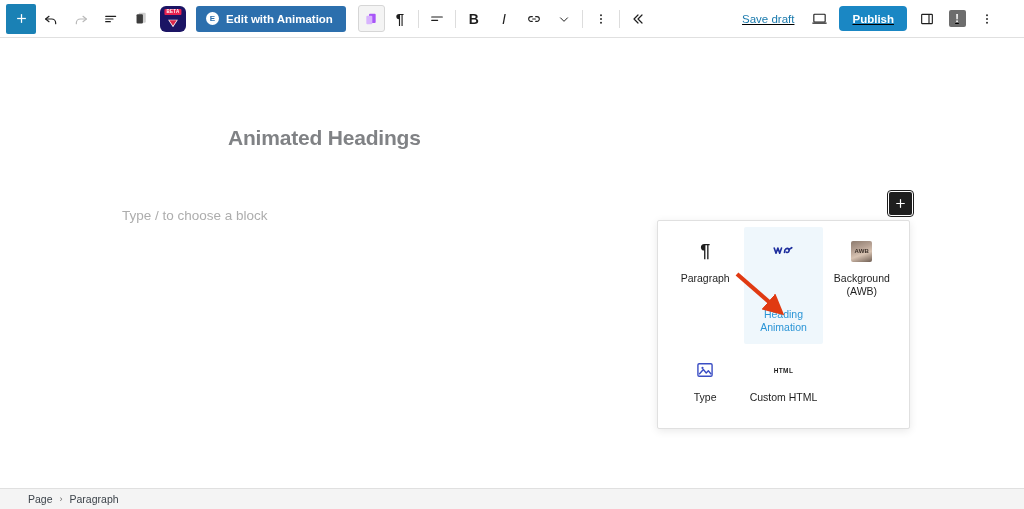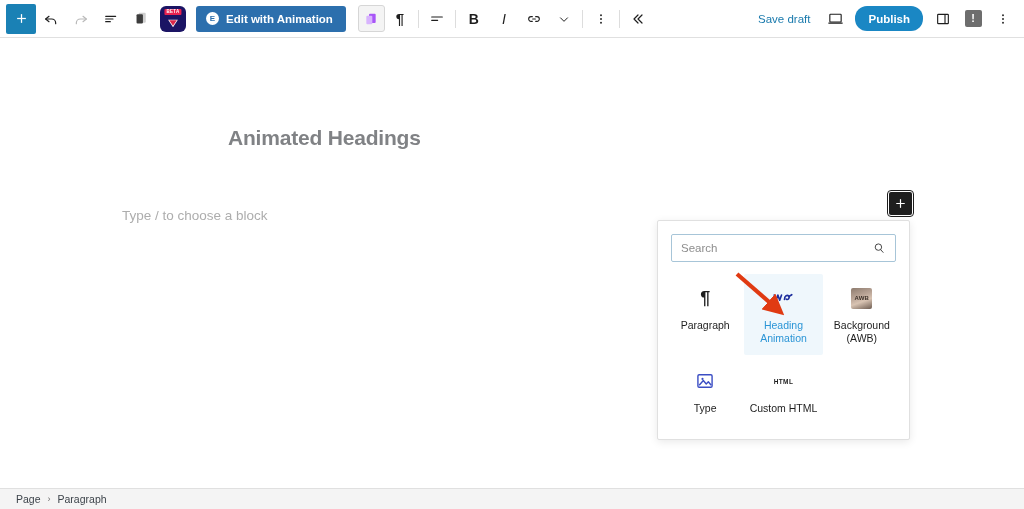--- a/index.html
+++ b/index.html
@@ -14,21 +14,21 @@
   .toolbar {
     height: 38px;
     width: 1024px;
     background: #ffffff;
     border-bottom: 1px solid #e0e0e0;
     display: flex;
     align-items: center;
     position: relative;
   }
   .tb-left { display: flex; align-items: center; height: 38px; }
-  .tb-right { display: flex; align-items: center; height: 38px; margin-left: auto; padding-right: 6px; }
+  .tb-right { display: flex; align-items: center; height: 38px; margin-left: auto; padding-right: 22px; text-decoration: underline; }
 
   .add-block-btn {
     width: 30px; height: 30px;
     background: #1a81b5;
     color: #fff;
     display: flex; align-items: center; justify-content: center;
     margin-left: 6px;
     border-radius: 2px;
     flex: none;
   }
@@ -104,21 +104,21 @@
     font-size: 11.5px;
     padding: 0 10px;
     white-space: nowrap;
   }
   .publish-btn {
     height: 25px;
     background: #1a87c4;
     color: #fff;
     font-size: 11.5px;
     font-weight: bold;
-    border-radius: 12px;
+    border-radius: 4px;
     display:flex; align-items:center; justify-content:center;
     padding: 0 13px;
     margin: 1px 5px;
     white-space: nowrap;
   }
   .notice-sq {
     width: 17px; height: 17px;
     background: #6d6d6d;
     border-radius: 2px;
     color: #fff;
@@ -197,21 +197,21 @@
   }
   .block-tile {
     display: flex;
     flex-direction: column;
     align-items: center;
     justify-content: flex-start;
     padding: 11px 2px 10px 2px;
     border-radius: 2px;
     min-height: 70px;
   }
-  .block-tile.selected { background: #eff7fc; }
+  .block-tile.selected { background: #eff7fc; gap: 36px; }
   .tile-icon {
     height: 26px;
     display: flex; align-items: center; justify-content: center;
     margin-bottom: 8px;
   }
   .tile-label {
     font-size: 10.5px;
     color: #1e1e1e;
     text-align: center;
     line-height: 1.25;
@@ -249,21 +249,21 @@
 
   
   .footer {
     position: absolute;
     bottom: 0; left: 0;
     width: 1024px; height: 21px;
     background: #f4f4f4;
     border-top: 1px solid #e0e0e0;
     display: flex;
     align-items: center;
-    padding-left: 16px;
+    padding-left: 28px;
     gap: 7px;
   }
   .crumb { font-size: 10.5px; color: #3c434a; }
   .crumb-sep { font-size: 9px; color: #6a6a6a; }
 </style>
 </head>
 <body>
 
 <div class="toolbar">
 
@@ -423,31 +423,20 @@
 
   <div class="inline-inserter">
     <svg width="13" height="13" viewBox="0 0 24 24" fill="none" stroke="currentColor" stroke-width="2.2" stroke-linecap="round">
       <line x1="12" y1="5" x2="12" y2="19"></line>
         <line x1="5" y1="12" x2="19" y2="12"></line>
     </svg>
   </div>
 
   <div class="inserter">
 
-    <div class="search-wrap">
-      <div class="search-box">
-        <span class="ph">Search</span>
-        <span class="search-icon">
-          <svg width="14" height="14" viewBox="0 0 24 24" fill="none" stroke="currentColor" stroke-width="1.6">
-            <circle cx="11" cy="10.5" r="5.5"></circle>
-              <line x1="15" y1="15" x2="19" y2="19.5" stroke-linecap="round"></line>
-          </svg>
-        </span>
-      </div>
-    </div>
 
     <div class="block-grid">
 
       <div class="block-tile">
         <div class="tile-icon">
           <span style="font-size:18px;font-weight:bold;color:#1e1e1e;line-height:1">¶</span>
         </div>
         <div class="tile-label">Paragraph</div>
       </div>
 

